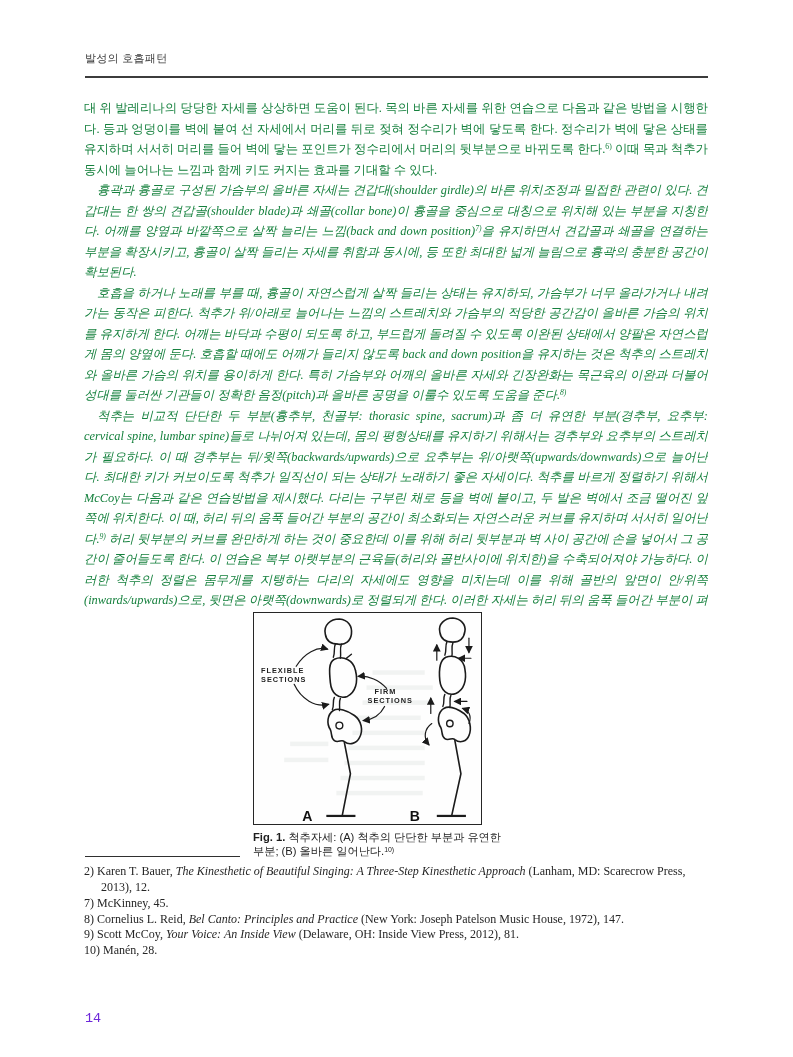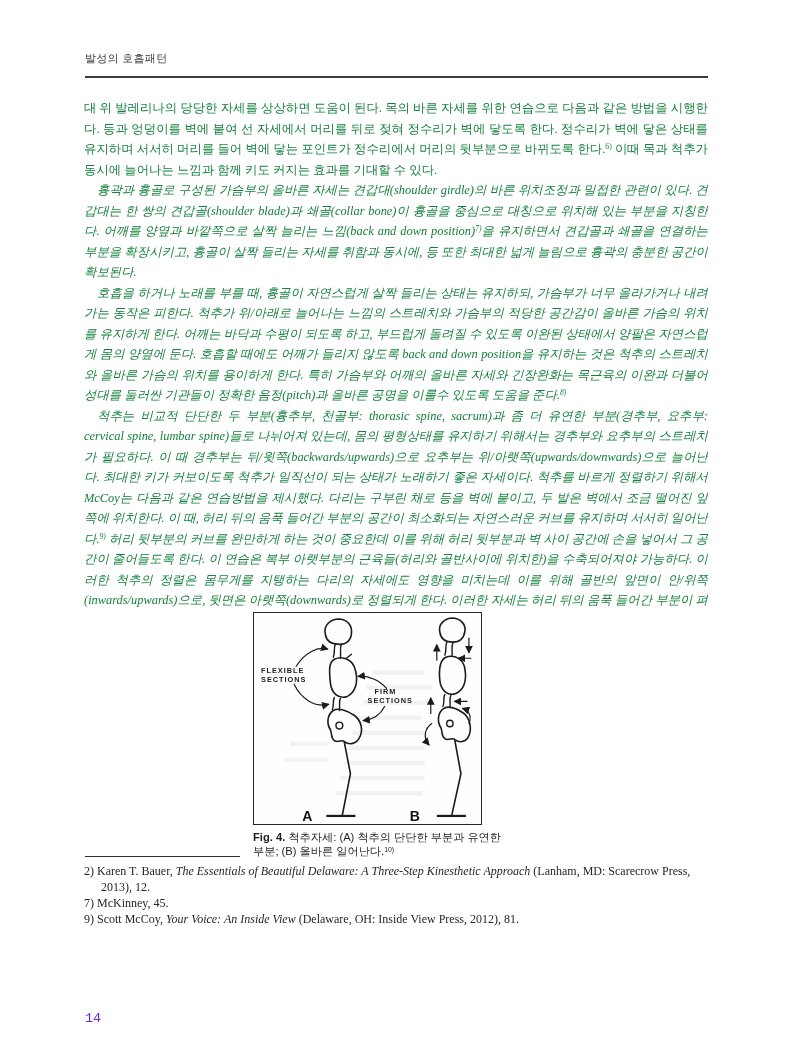--- a/index.html
+++ b/index.html
@@ -151,25 +151,27 @@
           <path class="arrow" d="M 182 47 L 182 32" marker-end="url(#ah)"></path>
           <path class="arrow" d="M 214 25 L 214 39" marker-end="url(#ah)"></path>
           <path class="arrow" d="M 216 45 L 204 45" marker-end="url(#ah)"></path>
           <path class="arrow" d="M 176 100 L 176 85" marker-end="url(#ah)"></path>
           <path class="arrow" d="M 212 88 L 200 88" marker-end="url(#ah)"></path>
           <path class="arrow" d="M 214 110 C 217 103 214 97 208 95" marker-end="url(#ah)"></path>
           <path class="arrow" d="M 177 110 C 170 115 168 124 174 131" marker-end="url(#ah)"></path>
         </g>
       </svg>
     </div>
-    <figcaption class="fig-caption"><span class="bd">Fig. 4.</span><span> 척추자세: (A) 척추의 단단한 부분과 유연한 부분; (B) 올바른 일어난다.</span><sup>10)</sup></figcaption>
+    <figcaption class="fig-caption"><span class="bd">Fig. 1.</span><span> 척추자세: (A) 척추의 단단한 부분과 유연한 부분; (B) 올바른 일어난다.</span><sup>10)</sup></figcaption>
   </figure>
 
   <footer class="footnotes">
     <div class="fn-rule"></div>
-    <p class="fn"><span>2) Karen T. Bauer, </span><span class="it">The Essentials of Beautiful Delaware: A Three-Step Kinesthetic Approach</span><span> (Lanham, MD: Scarecrow Press, 2013), 12.</span></p>
+    <p class="fn"><span>2) Karen T. Bauer, </span><span class="it">The Kinesthetic of Beautiful Singing: A Three-Step Kinesthetic Approach</span><span> (Lanham, MD: Scarecrow Press, 2013), 12.</span></p>
     <p class="fn"><span>7) McKinney, 45.</span></p>
+    <p class="fn"><span>8) Cornelius L. Reid, </span><span class="it">Bel Canto: Principles and Practice</span><span> (New York: Joseph Patelson Music House, 1972), 147.</span></p>
     <p class="fn"><span>9) Scott McCoy, </span><span class="it">Your Voice: An Inside View</span><span> (Delaware, OH: Inside View Press, 2012), 81.</span></p>
+    <p class="fn"><span>10) Manén, 28.</span></p>
   </footer>
 
   <div class="page-number">14</div>
 
 </div>
 
 </body></html>

